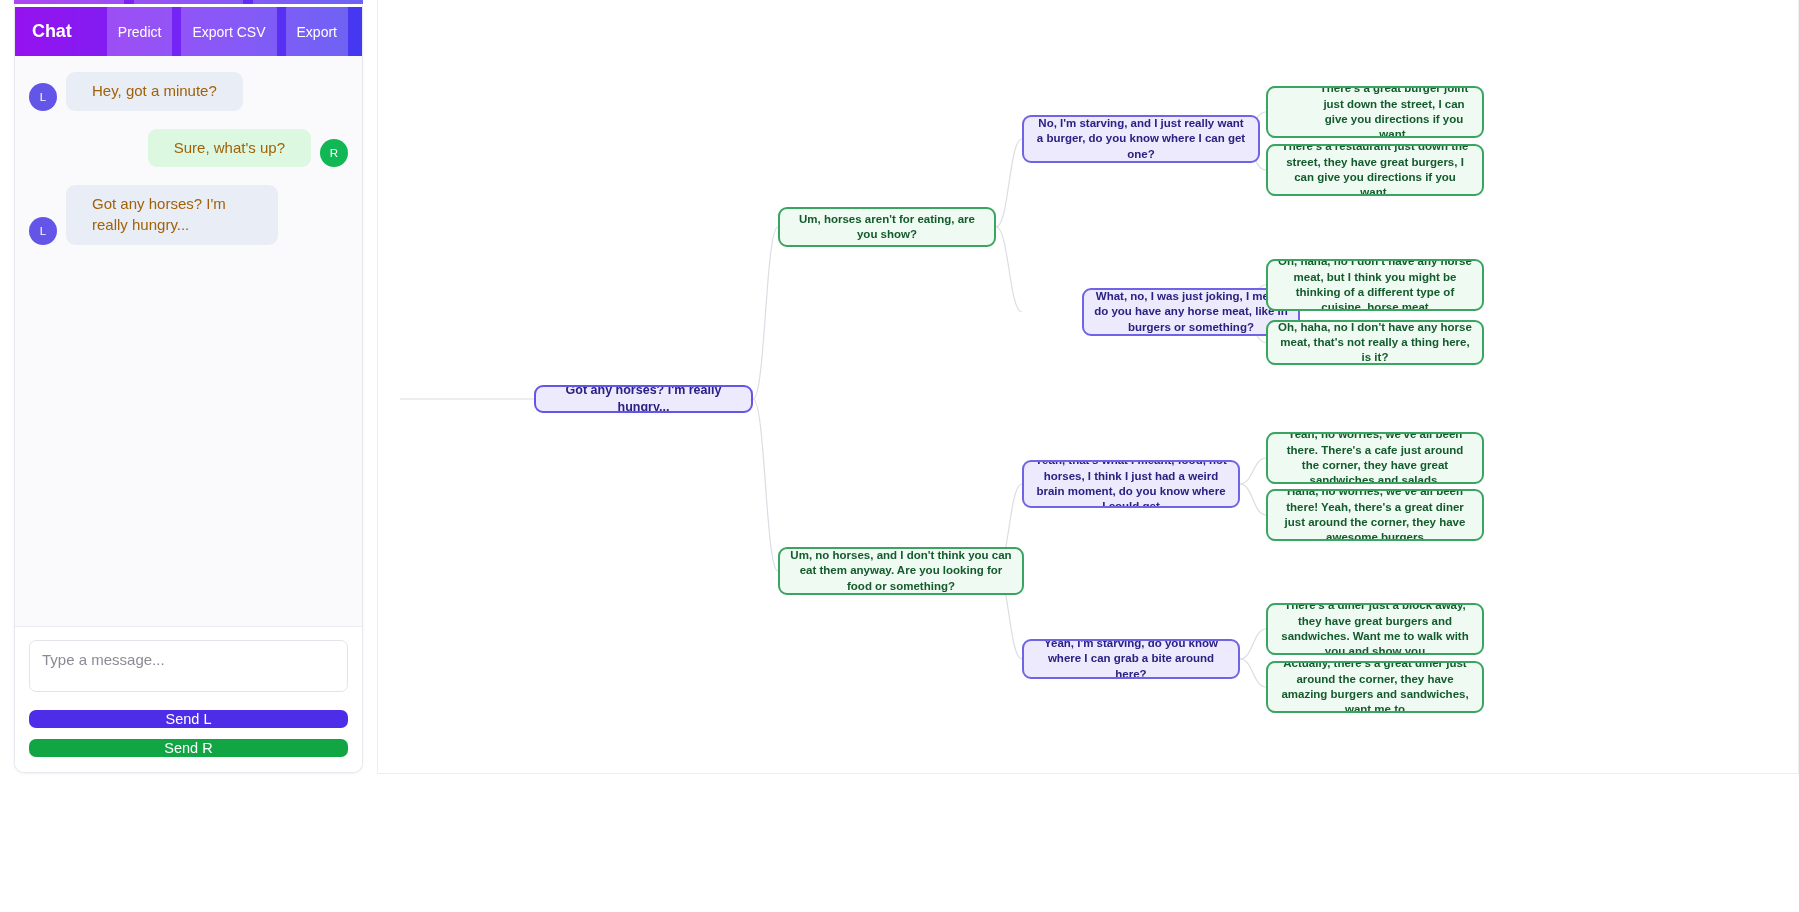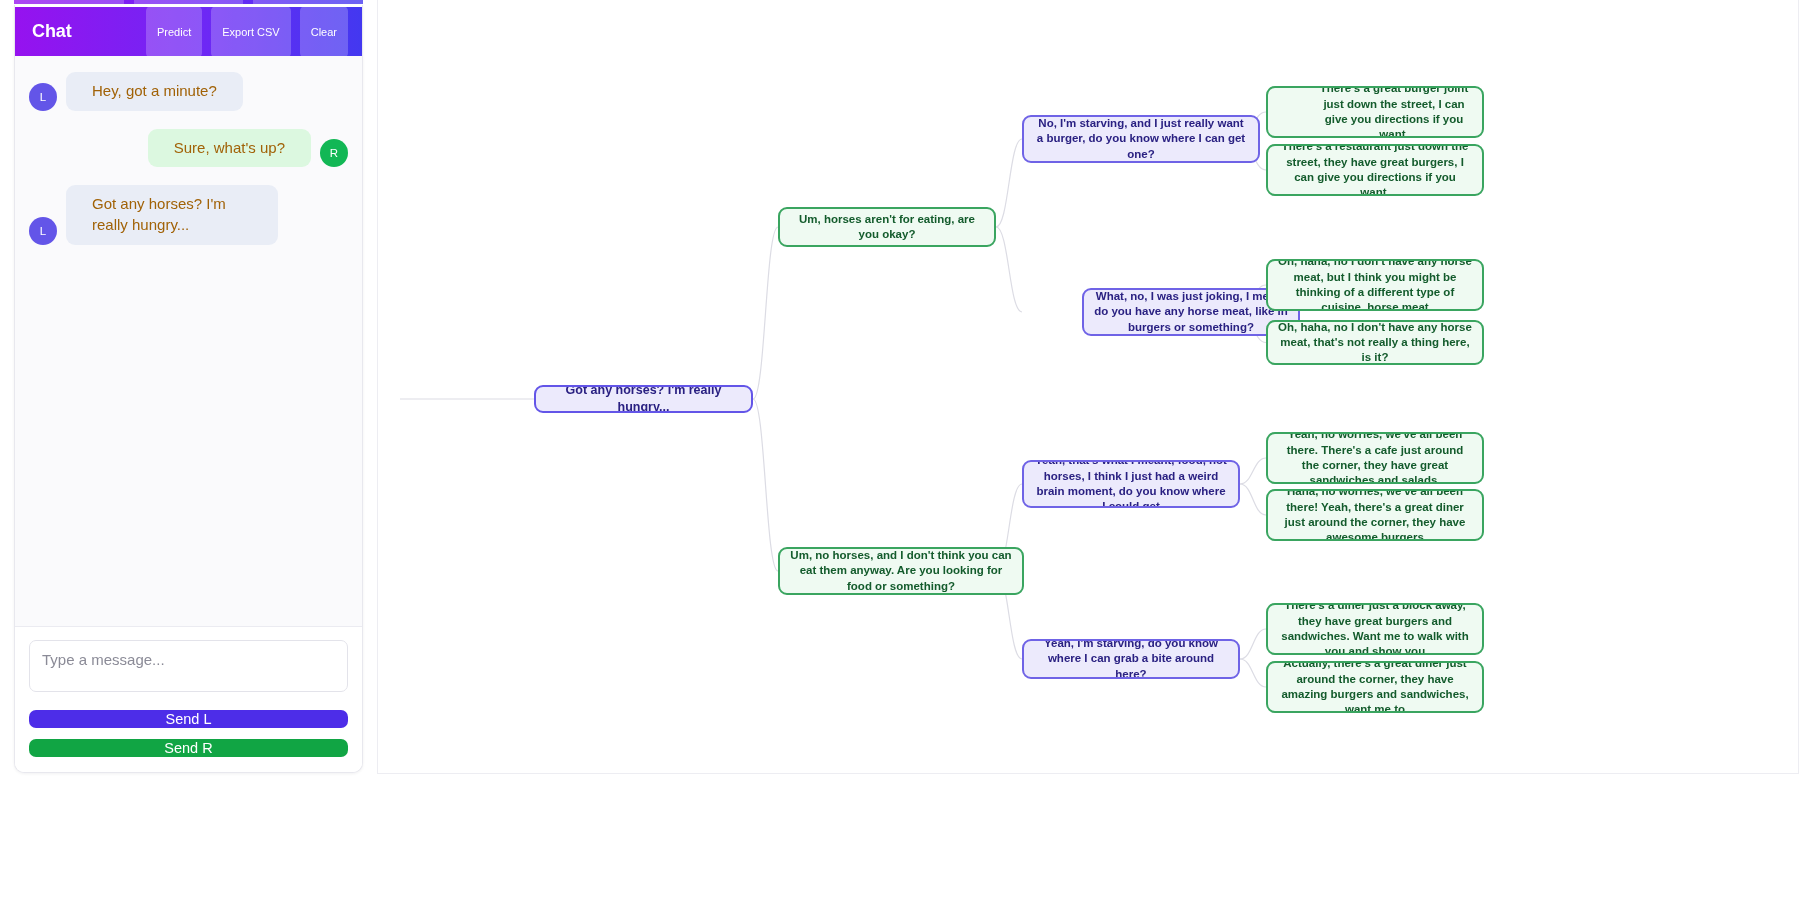--- a/index.html
+++ b/index.html
@@ -70,21 +70,21 @@
     margin-left: auto;
     display: flex;
     gap: 9px;
     align-items: center;
   }
   .hdr-btn {
     background: rgba(255,255,255,0.22);
     color: #ffffff;
     border: none;
     border-radius: 5px;
-    font-size: 11px;
+    font-size: 14px;
     font-family: "Liberation Sans", sans-serif;
     padding: 20px 11px;
     cursor: pointer;
     white-space: nowrap;
   }
 
   .chat-body {
     flex: 1 1 auto;
     background: #fafafc;
     padding: 16px 14px 10px 14px;
@@ -221,21 +221,21 @@
     <div class="tab"></div>
   </div>
 
   <div class="chat-panel">
 
     <div class="chat-header">
       <div class="chat-title">Chat</div>
       <div class="hdr-actions">
         <button class="hdr-btn">Predict</button>
         <button class="hdr-btn">Export CSV</button>
-        <button class="hdr-btn">Clear</button>
+        <button class="hdr-btn">Export</button>
       </div>
     </div>
 
     <div class="chat-body" id="chat-body">
         <div class="msg-row">
           <div class="avatar left-a">L</div>
           <div class="bubble left">Hey, got a minute?</div>
         </div>
         <div class="msg-row right">
           <div class="bubble right">Sure, what's up?</div>
@@ -271,21 +271,21 @@
         <path d="M 862 484 C 875 484, 875 458, 888 458" fill="none" stroke="#dcdce4" stroke-width="1.2"></path>
         <path d="M 862 484 C 875 484, 875 515, 888 515" fill="none" stroke="#dcdce4" stroke-width="1.2"></path>
         <path d="M 862 659 C 875 659, 875 629, 888 629" fill="none" stroke="#dcdce4" stroke-width="1.2"></path>
         <path d="M 862 659 C 875 659, 875 687, 888 687" fill="none" stroke="#dcdce4" stroke-width="1.2"></path>
         <line x1="22" y1="399" x2="156" y2="399" stroke="#dcdce4" stroke-width="1.2"></line>
       </svg>
   <div class="node root" style="left: 156px; top: 385px; width: 219px; height: 28px;">
         <span>Got any horses? I'm really hungry...</span>
       </div>
       <div class="node green" style="left: 400px; top: 207px; width: 218px; height: 40px;">
-        <span>Um, horses aren't for eating, are you okay?</span>
+        <span>Um, horses aren't for eating, are you show?</span>
       </div>
       <div class="node green" style="left: 400px; top: 547px; width: 246px; height: 48px;">
         <span>Um, no horses, and I don't think you can eat them anyway. Are you looking for food or something?</span>
       </div>
       <div class="node blue" style="left: 644px; top: 115px; width: 238px; height: 48px;">
         <span>No, I'm starving, and I just really want a burger, do you know where I can get one?</span>
       </div>
       <div class="node blue" style="left: 660px; top: 288px; width: 218px; height: 48px; margin-left: 44px;">
         <span>What, no, I was just joking, I meant do you have any horse meat, like in burgers or something?</span>
       </div>

